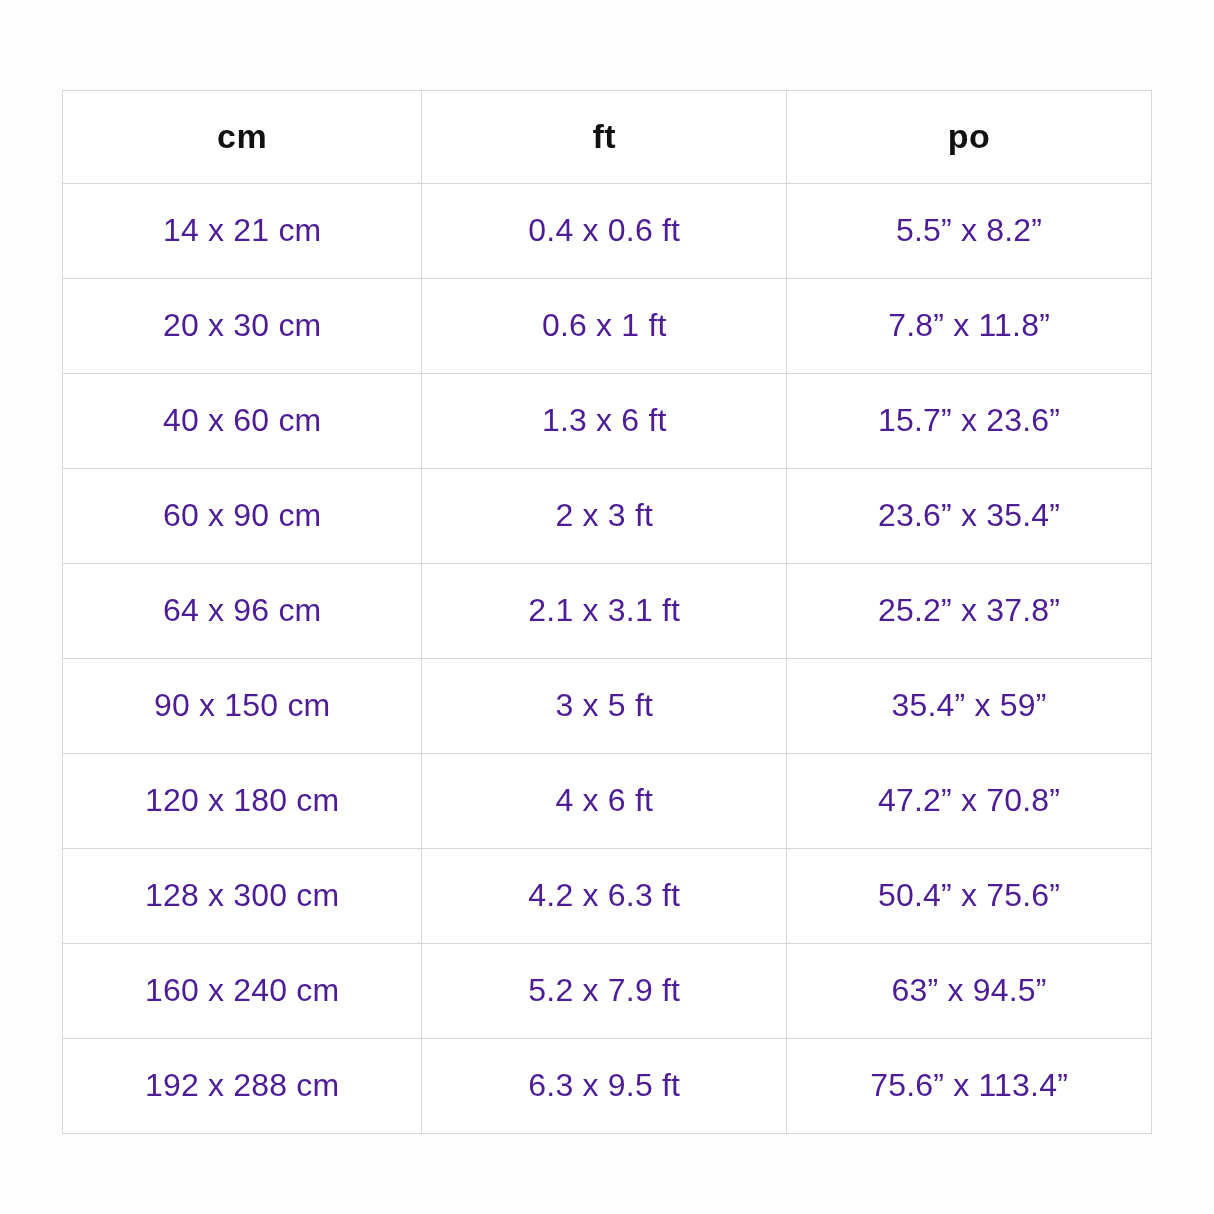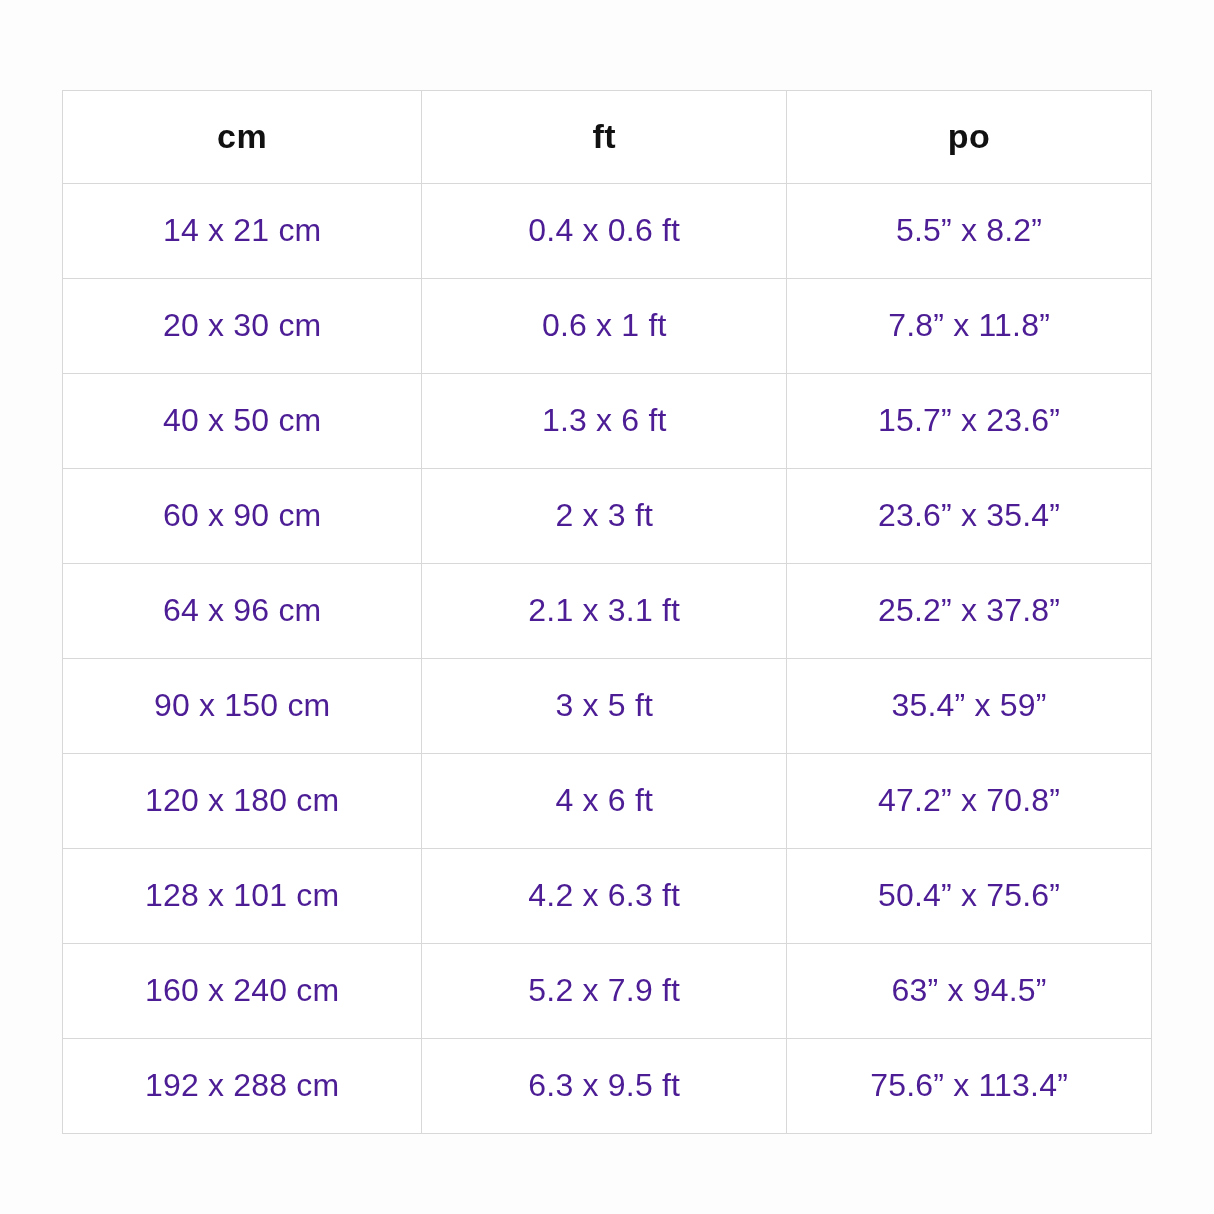--- a/index.html
+++ b/index.html
@@ -113,21 +113,21 @@
             </td>
           <td>
               <span class="cell-inner">0.6 x 1 ft</span>
             </td>
           <td>
               <span class="cell-inner">7.8” x 11.8”</span>
             </td>
         </tr>
         <tr>
           <td>
-              <span class="cell-inner">40 x 50 cm</span>
+              <span class="cell-inner">40 x 60 cm</span>
             </td>
           <td>
               <span class="cell-inner">1.3 x 6 ft</span>
             </td>
           <td>
               <span class="cell-inner">15.7” x 23.6”</span>
             </td>
         </tr>
         <tr>
           <td>
@@ -168,21 +168,21 @@
             </td>
           <td>
               <span class="cell-inner">4 x 6 ft</span>
             </td>
           <td>
               <span class="cell-inner">47.2” x 70.8”</span>
             </td>
         </tr>
         <tr>
           <td>
-              <span class="cell-inner">128 x 101 cm</span>
+              <span class="cell-inner">128 x 300 cm</span>
             </td>
           <td>
               <span class="cell-inner">4.2 x 6.3 ft</span>
             </td>
           <td>
               <span class="cell-inner">50.4” x 75.6”</span>
             </td>
         </tr>
         <tr>
           <td>

